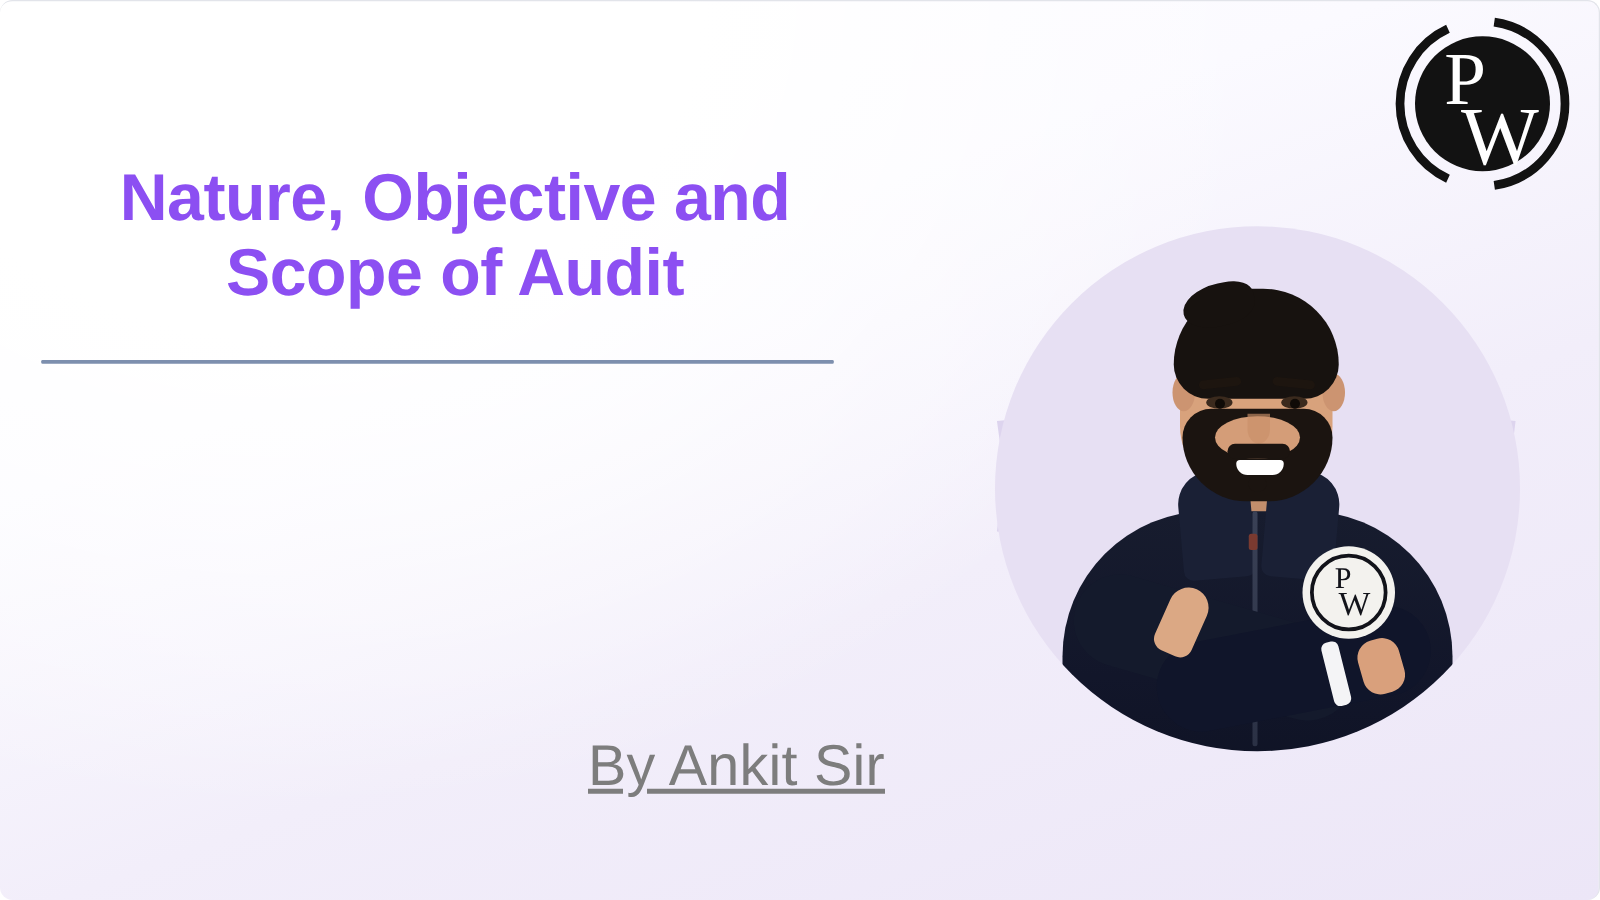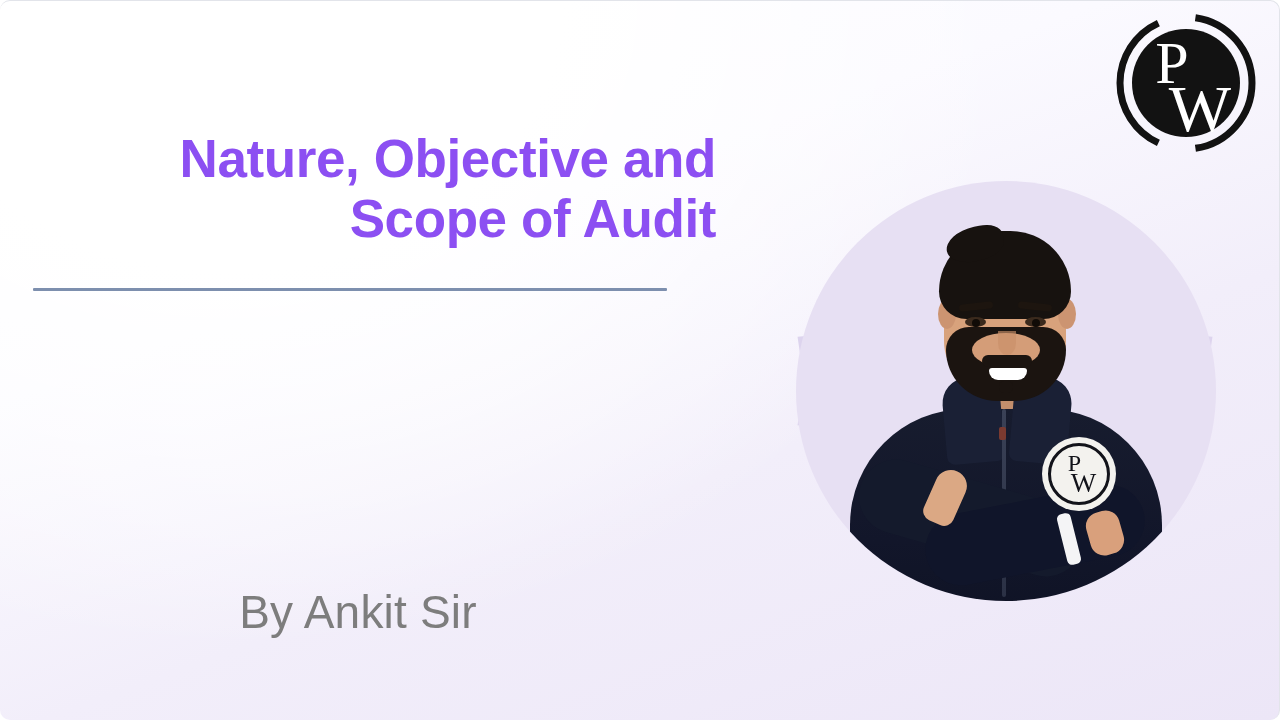--- a/index.html
+++ b/index.html
@@ -24,23 +24,23 @@
 
   
   .left-col {
     position:absolute;
     left:0; top:0;
     width:820px; height:720px;
   }
 
   .title {
     position:absolute;
-    left:36px; top:128px;
+    left:24px; top:128px;
     width:680px;
-    text-align:right;
+    text-align:center;
     color:#8c4ff2;
     font-size:53px;
     font-weight:bold;
     line-height:1.13;
     letter-spacing:-0.4px;
     white-space:pre-line;
   }
 
   .title-rule {
     position:absolute;
@@ -60,25 +60,26 @@
     font-weight:bold;
     line-height:1.31;
     letter-spacing:-0.3px;
     white-space:pre-line;
   }
 
   .presenter {
     position:absolute;
     left:8px; top:584px;
     width:700px;
-    text-align:center;
+    text-align:right;
     color:#7d7d7d;
     font-size:46px;
     font-weight:normal;
     letter-spacing:0.2px;
+    text-decoration:underline;
   }
 
   
   .portrait-wrap {
     position:absolute;
     left:770px; top:145px;
     width:470px; height:470px;
   }
 
   

